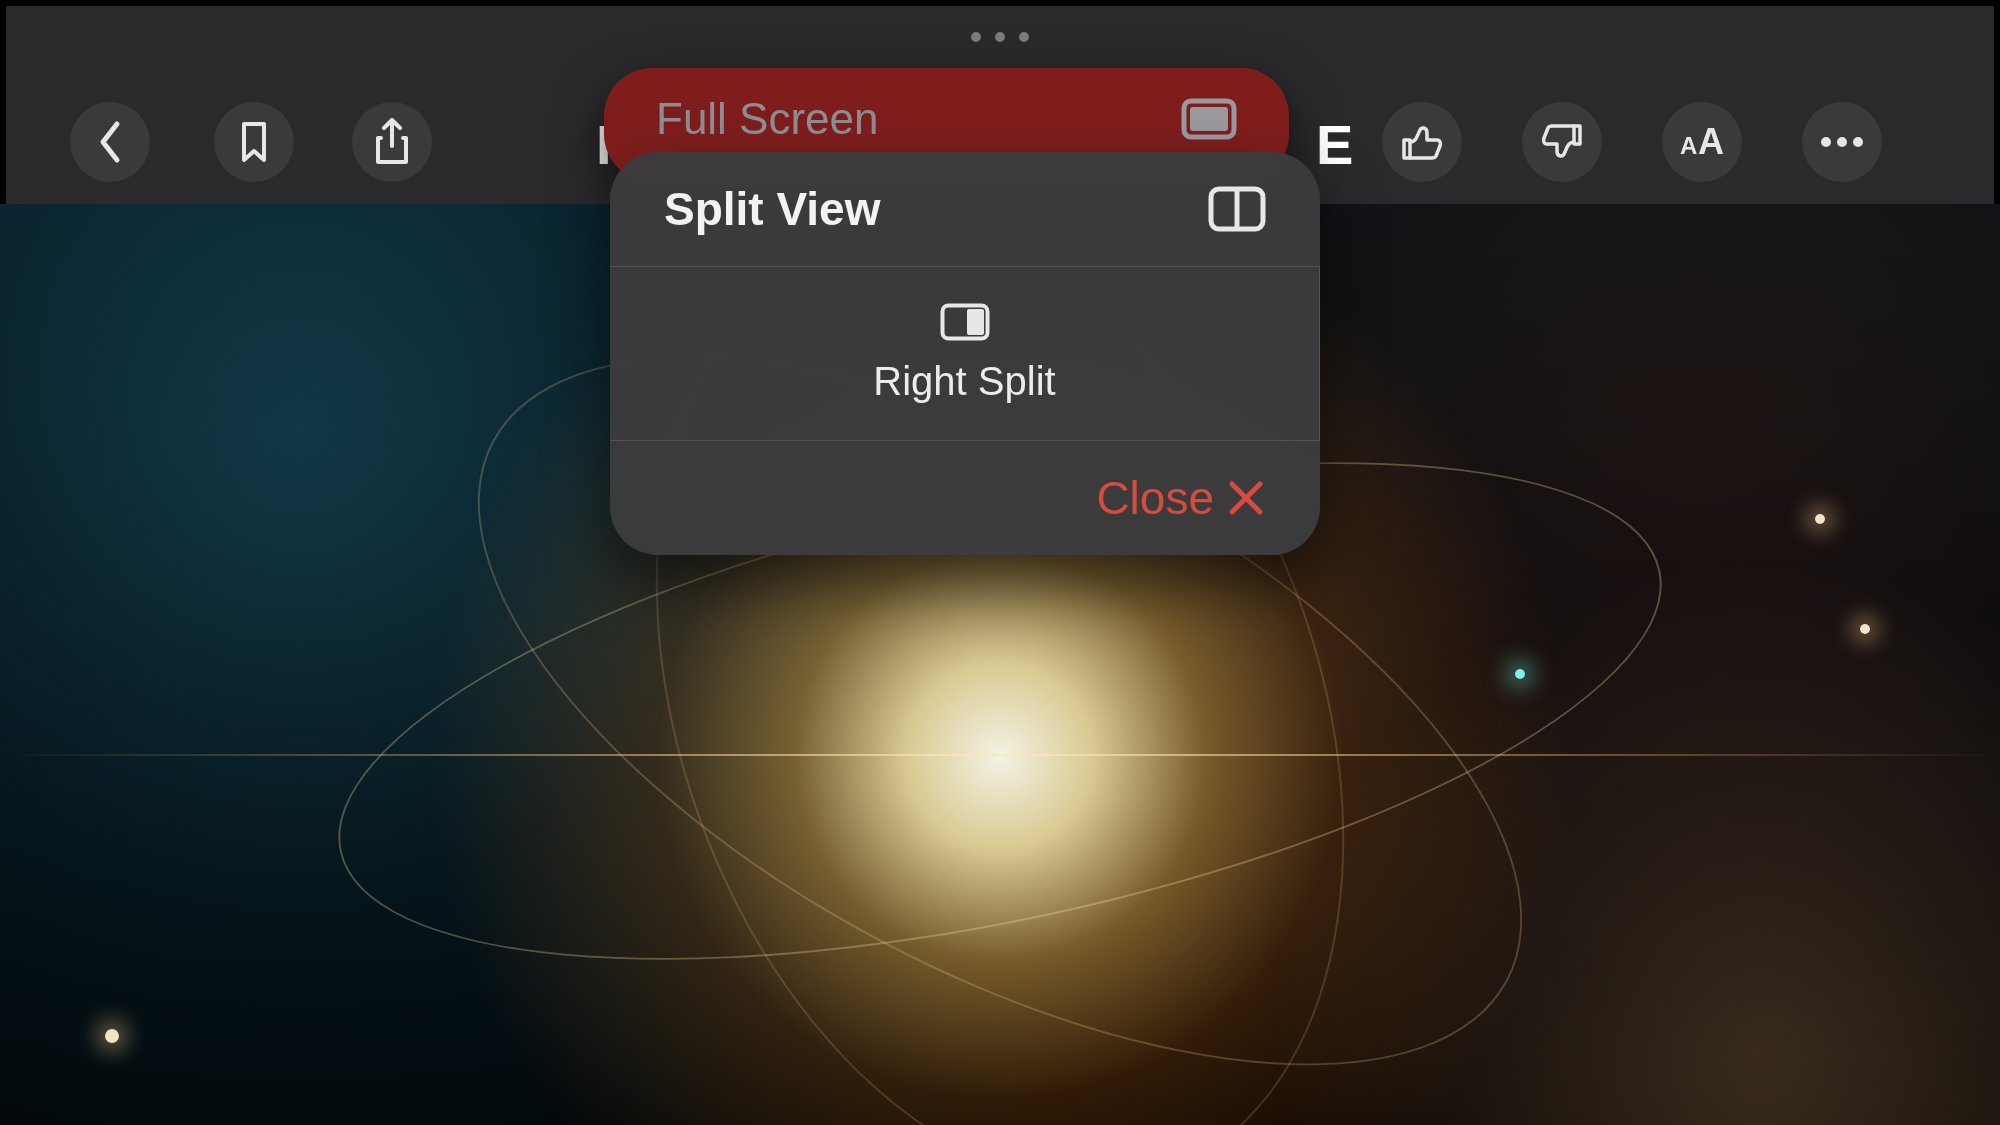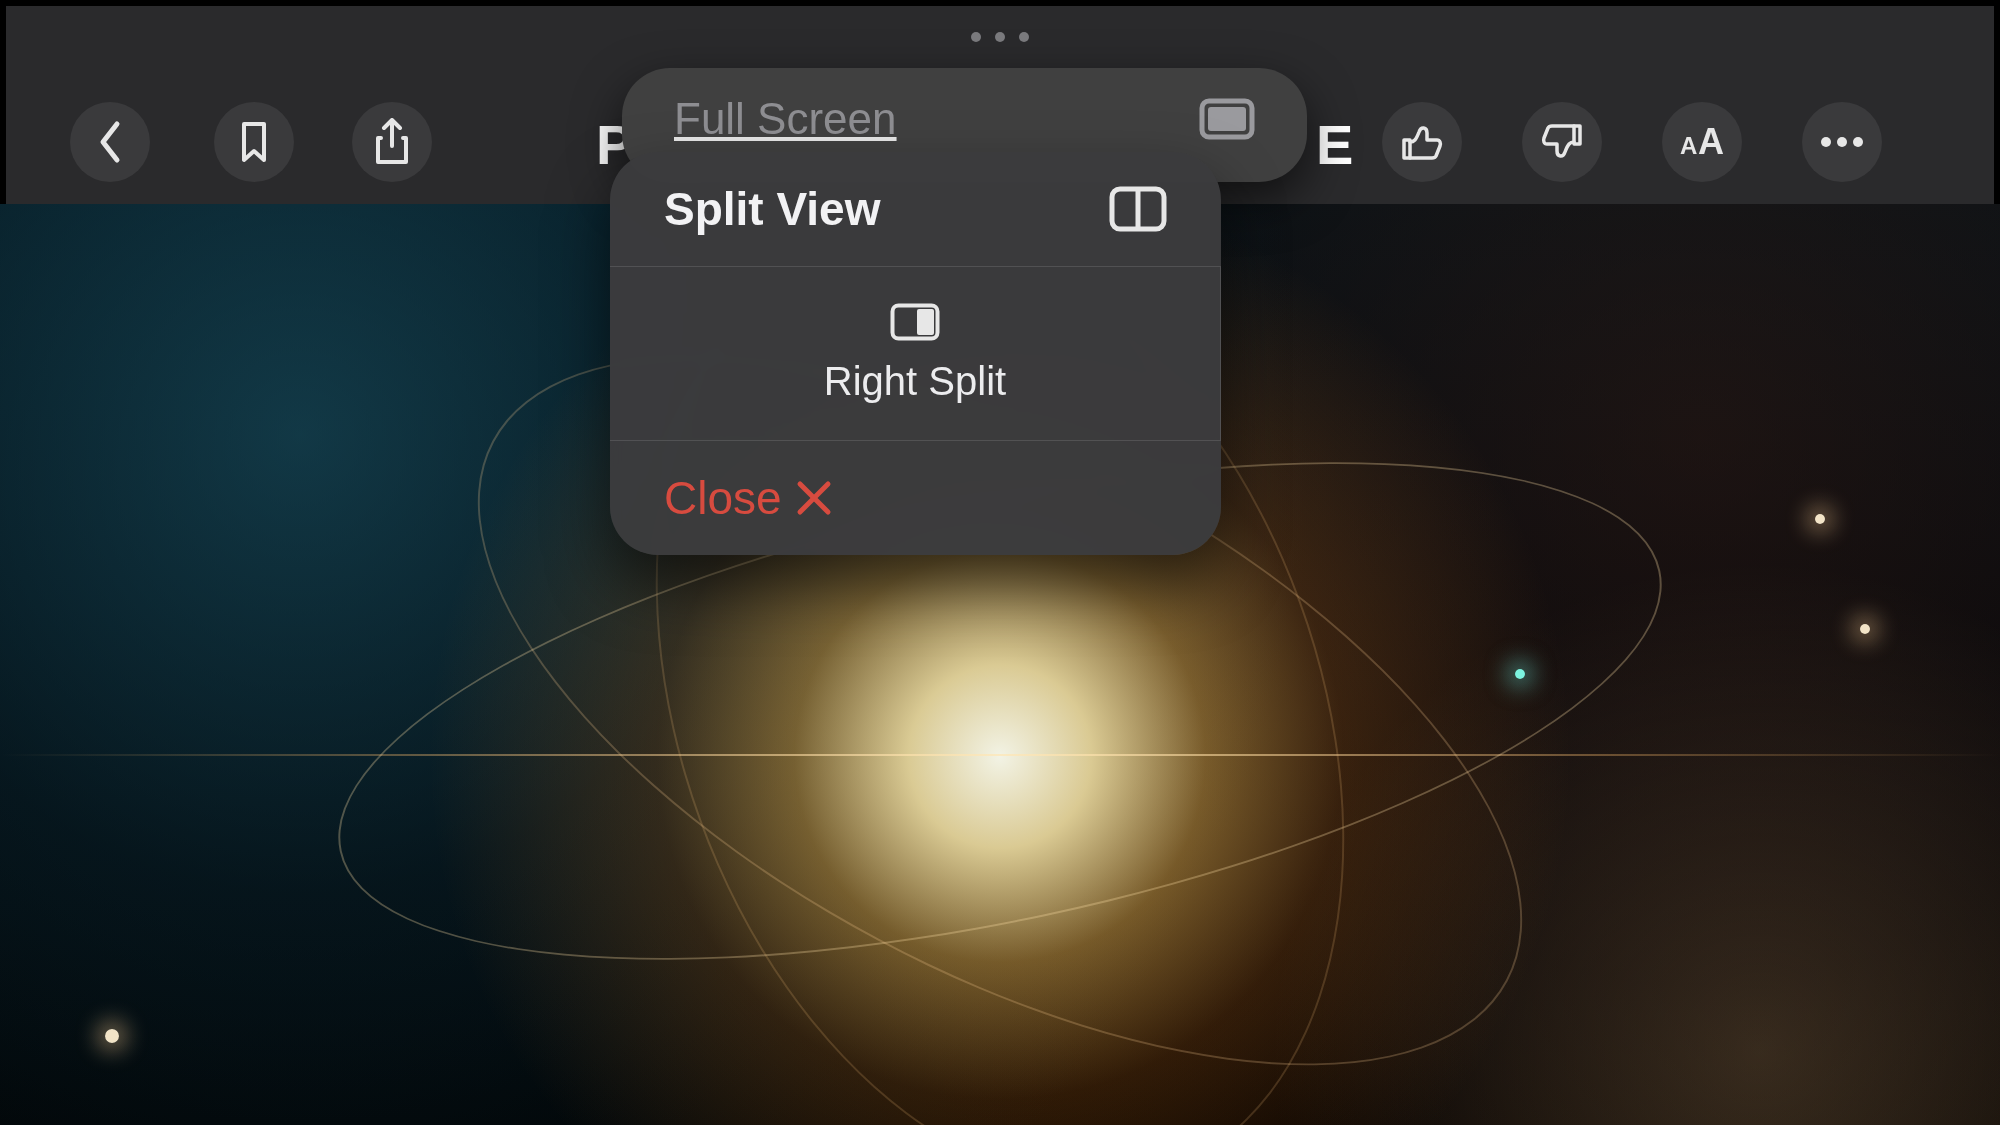--- a/index.html
+++ b/index.html
@@ -108,46 +108,45 @@
     font-weight: 800;
     font-size: 56px;
     letter-spacing: 3px;
   }
   .title-glimpse.left  { left: 590px; }
   .title-glimpse.right { left: 1310px; }
 
   
   .popup-back {
     position: absolute;
-    left: 622px;
+    left: 604px;
     top: 68px;
     width: 685px;
     border-radius: 48px;
-    background: #404040;
+    background: #7f1d1d;
     box-shadow: 0 18px 48px rgba(0,0,0,0.6);
     padding-bottom: 4px;
-    text-decoration: underline;
   }
   .popup-back .row {
     display: flex;
     align-items: center;
     justify-content: space-between;
     padding: 26px 52px 34px 52px;
   }
   .popup-back .row .lbl {
     font-size: 44px;
     font-weight: 400;
     color: #8E8E92;
   }
 
   .popup-front {
     position: absolute;
     left: 610px;
     top: 152px;
-    width: 611px;
+    width: 710px;
     border-radius: 48px;
     background: #3b3b3dfa;
     box-shadow: 0 30px 60px rgba(0,0,0,0.55);
     overflow: hidden;
     backdrop-filter: blur(6px);
   }
   .popup-front .header {
     display: flex;
     align-items: center;
     justify-content: space-between;
@@ -175,21 +174,21 @@
   .split-grid .cell:first-child {
     border-right: 1px solid rgba(255,255,255,0.12);
   }
   .split-grid .cell .lbl {
     font-size: 40px;
     color: #ECECEE;
   }
   .popup-front .closer {
     display: flex;
     align-items: center;
-    justify-content: flex-start;
+    justify-content: flex-end;
     padding: 30px 54px;
     cursor: pointer;
     gap: 12px;
   }
   .popup-front .closer .lbl {
     font-size: 46px;
     font-weight: 500;
     color: #D74B3F;
   }
 </style>

